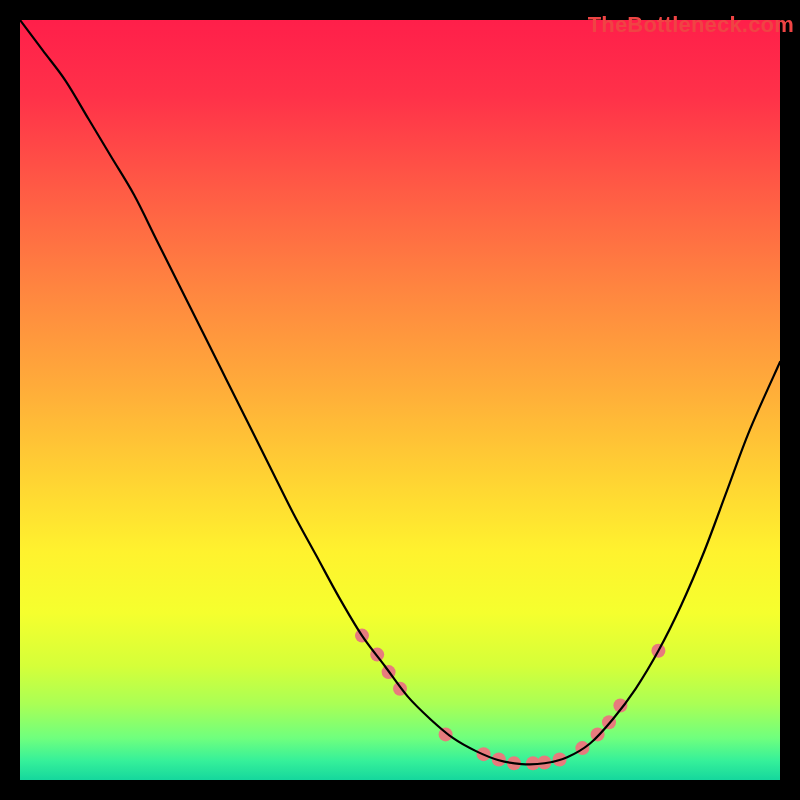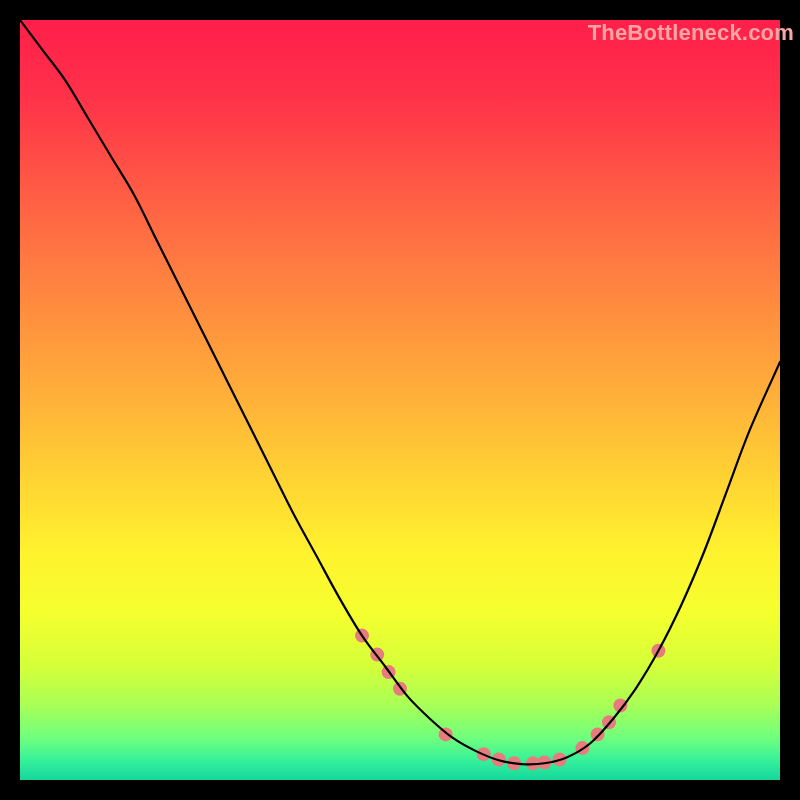--- a/index.html
+++ b/index.html
@@ -14,23 +14,23 @@
   .frame {
     position: absolute;
     left: 20px;
     top: 20px;
     width: 760px;
     height: 760px;
     background: #000;
   }
   .watermark {
     position: absolute;
-    top: 20px;
+    top: 12px;
     right: 6px;
-    color: #fca5a5;
+    color: #ef4444;
     font-size: 22px;
     font-weight: 600;
     letter-spacing: 0.2px;
     z-index: 20;
   }
   svg {
     display: block;
   }
 </style>
 </head>

